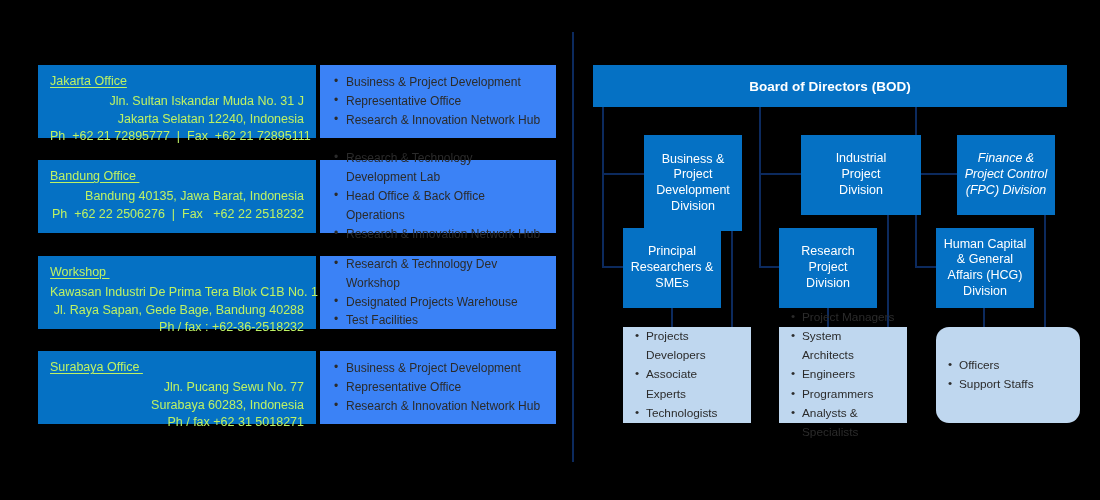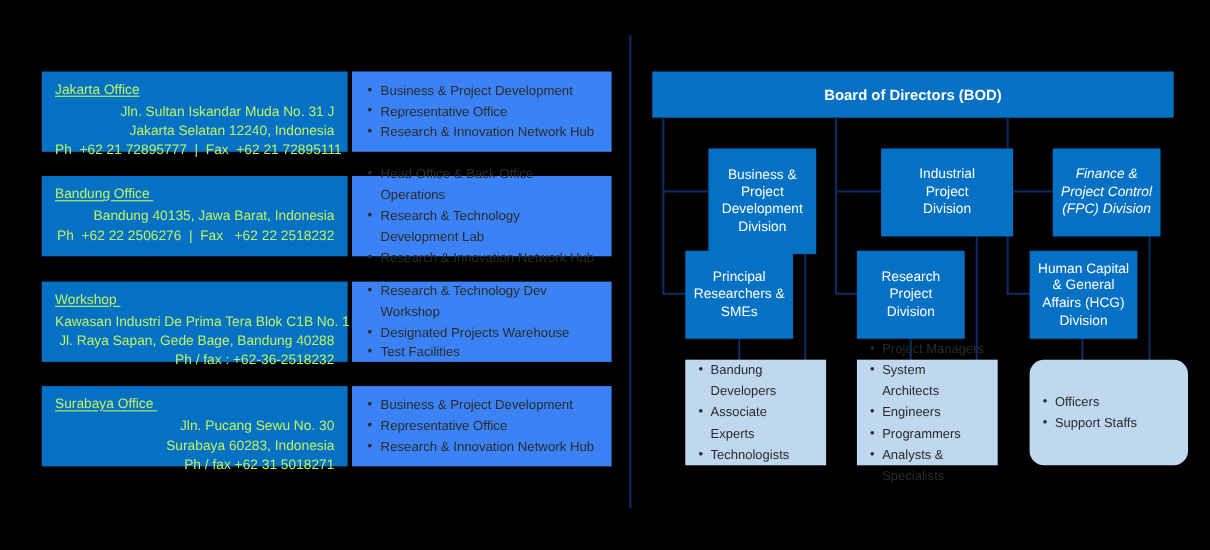--- a/index.html
+++ b/index.html
@@ -129,43 +129,43 @@
   </ul>
 </div>
 
 <div class="office-card" style="left:38px; top:160px; width:278px; height:73px;">
   <div class="office-title">Bandung Office </div>
   <div class="office-line">Bandung 40135, Jawa Barat, Indonesia</div>
   <div class="office-line">Ph  +62 22 2506276  |  Fax   +62 22 2518232</div>
 </div>
 <div class="office-bullets" style="left:320px; top:160px; width:236px; height:73px;">
   <ul>
+    <li>Research &amp; Technology Development Lab</li>
     <li>Head Office &amp; Back Office Operations</li>
-    <li>Research &amp; Technology Development Lab</li>
     <li>Research &amp; Innovation Network Hub</li>
   </ul>
 </div>
 
 <div class="office-card" style="left:38px; top:256px; width:278px; height:73px;">
   <div class="office-title">Workshop </div>
   <div class="office-line">Kawasan Industri De Prima Tera Blok C1B No. 1</div>
   <div class="office-line">Jl. Raya Sapan, Gede Bage, Bandung 40288</div>
   <div class="office-line">Ph / fax : +62-36-2518232</div>
 </div>
 <div class="office-bullets" style="left:320px; top:256px; width:236px; height:73px;">
   <ul>
     <li>Research &amp; Technology Dev Workshop</li>
     <li>Designated Projects Warehouse</li>
     <li>Test Facilities</li>
   </ul>
 </div>
 
 <div class="office-card" style="left:38px; top:351px; width:278px; height:73px;">
   <div class="office-title">Surabaya Office </div>
-  <div class="office-line">Jln. Pucang Sewu No. 30</div>
+  <div class="office-line">Jln. Pucang Sewu No. 77</div>
   <div class="office-line">Surabaya 60283, Indonesia</div>
   <div class="office-line">Ph / fax +62 31 5018271</div>
 </div>
 <div class="office-bullets" style="left:320px; top:351px; width:236px; height:73px;">
   <ul>
     <li>Business &amp; Project Development</li>
     <li>Representative Office</li>
     <li>Research &amp; Innovation Network Hub</li>
   </ul>
 </div>
@@ -200,21 +200,21 @@
 Development
 Division</span>
 </div>
 <div class="node" style="left:623px; top:228px; width:98px; height:80px;">
   <span class="node-text">Principal
 Researchers &amp;
 SMEs</span>
 </div>
 <div class="leaf" style="left:623px; top:327px; width:128px; height:96px;">
   <ul>
-    <li>Bandung Developers</li>
+    <li>Projects Developers</li>
     <li>Associate Experts</li>
     <li>Technologists</li>
   </ul>
 </div>
 
 <div class="node" style="left:801px; top:135px; width:120px; height:80px;">
   <span class="node-text">Industrial
 Project
 Division</span>
 </div>

